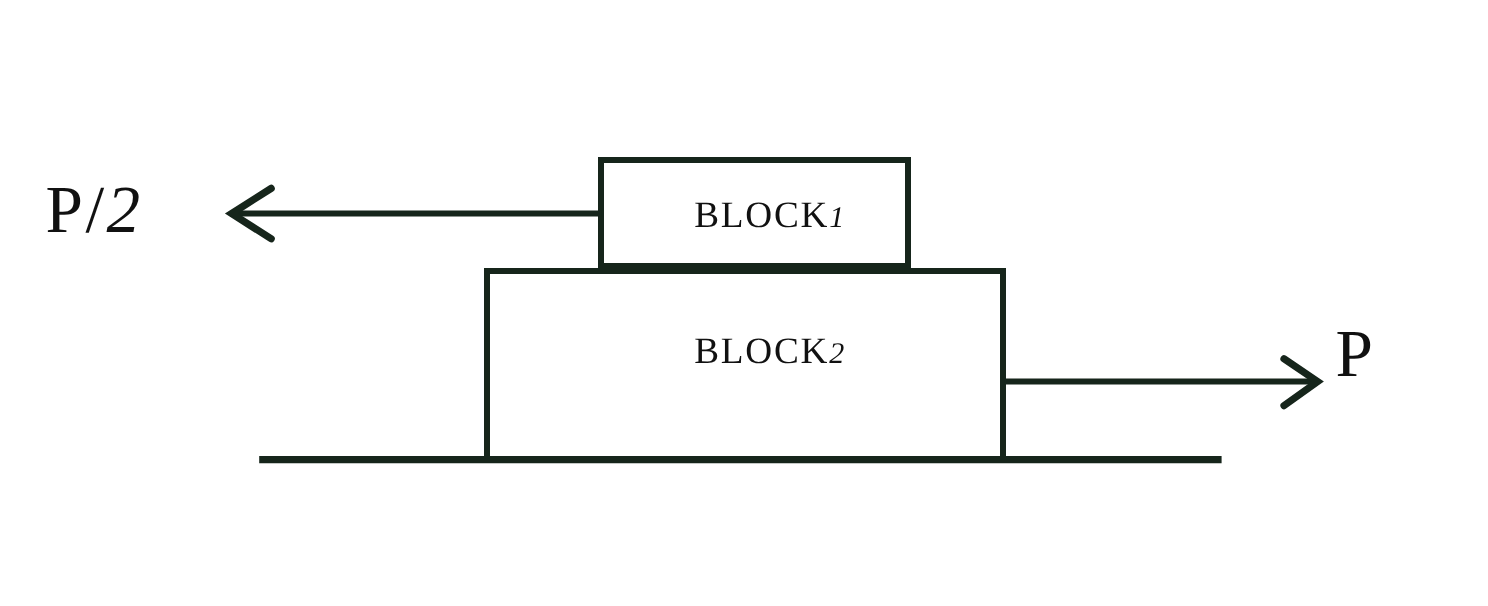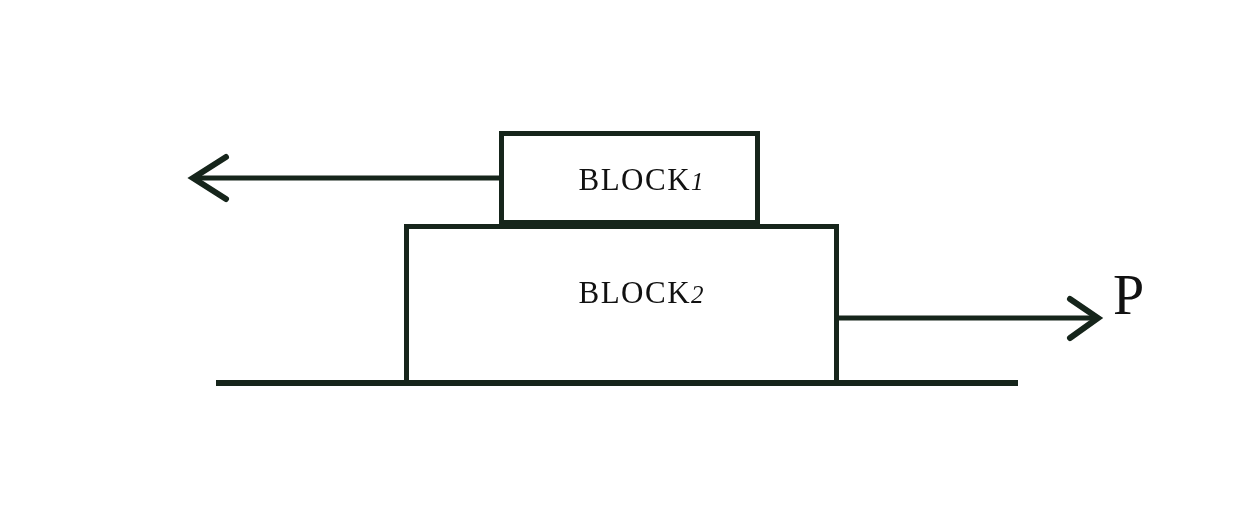--- a/index.html
+++ b/index.html
@@ -81,18 +81,21 @@
   </svg>
 
   <div class="diagram-text block-label" style="left:641px; top:179px;">
     <span>BLOCK</span><span class="numeral">1</span>
   </div>
 
   <div class="diagram-text block-label" style="left:641px; top:292px;font-family:Liberation Serif, serif;">
     <span>BLOCK</span><span class="numeral">2</span>
   </div>
 
+  <div class="diagram-text force-label" style="left:38px; top:175px;">
+    <span>P</span><span class="slash">/</span><span class="numeral">2</span>
+  </div>
 
   <div class="diagram-text force-label" style="left:1113px; top:295px;">
     <span>P</span>
   </div>
 
 </div>
 
 </body></html>

